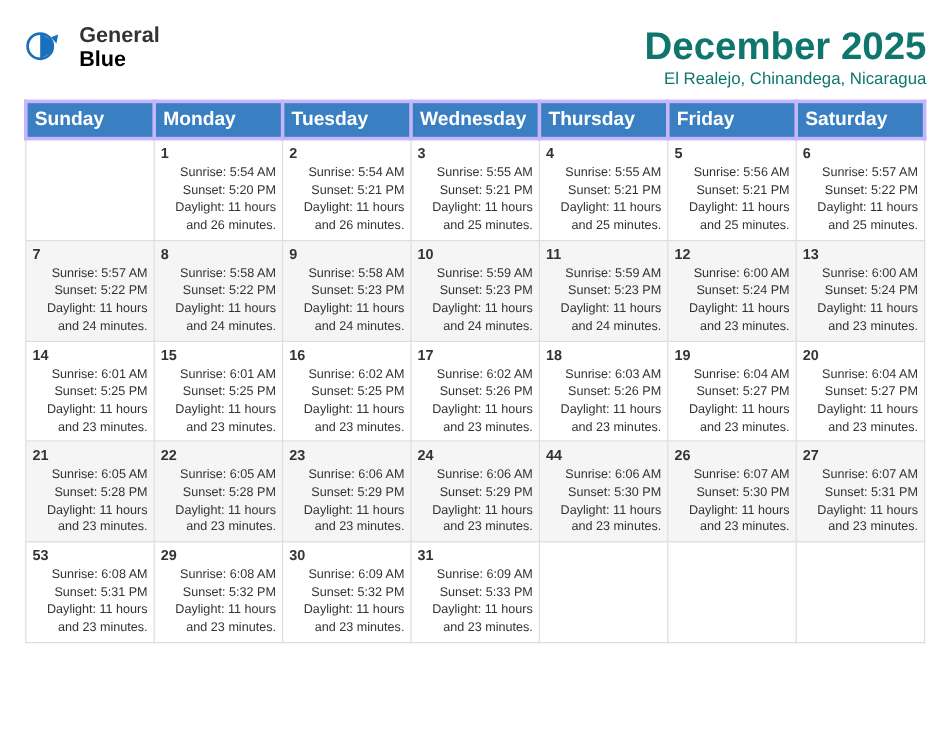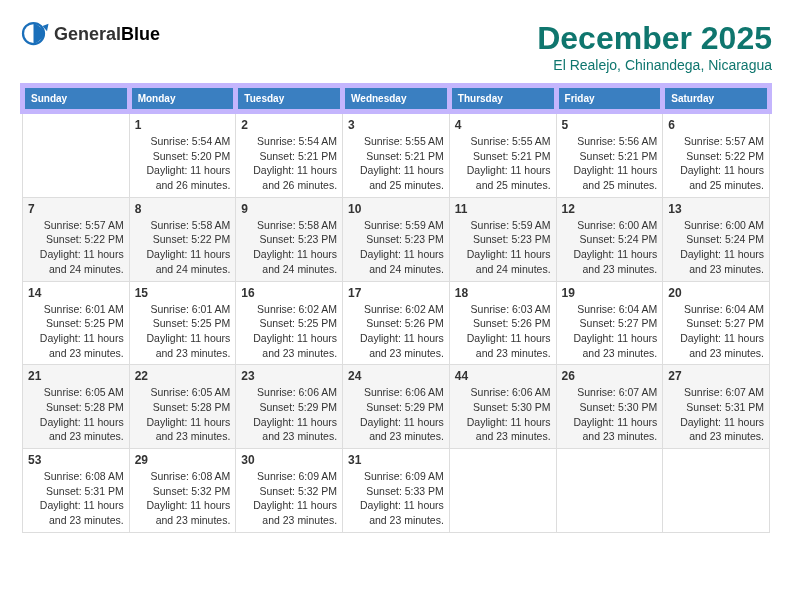--- a/index.html
+++ b/index.html
@@ -15,24 +15,25 @@
       align-items: flex-start;
       justify-content: space-between;
       margin-bottom: 10px;
     }
     .logo {
       display: flex;
       align-items: center;
     }
     .logo-text {
       display: flex;
-      flex-direction: row;
+      flex-direction: column;
       font-size: 18px;
       font-weight: bold;
       line-height: 1.1;
+      margin-left: 12px;
     }
     .logo-general { color: #333; }
     .logo-blue { color: #000000; }
     .logo-icon {
       width: 30px;
       height: 30px;
       margin-right: 4px;
     }
     .title-block {
       text-align: right;
@@ -49,23 +50,23 @@
     .calendar {
       width: 100%;
       border-collapse: collapse;
       font-size: 11px;
     }
     .calendar th {
       background-color: #3a7fc1;
       color: #fff;
       text-align: left;
       padding: 5px 6px;
-      font-size: 10px;
+      font-size: 16px;
       font-weight: bold;
-      border: 5px solid #c4b5fd;
+      border: 3px solid #c4b5fd;
     }
     .calendar td {
       vertical-align: top;
       border: 1px solid #ddd;
       padding: 4px 5px;
       width: 107px;
       min-height: 80px;
       background: #fff;
     }
     .calendar tr:nth-child(even) td {

